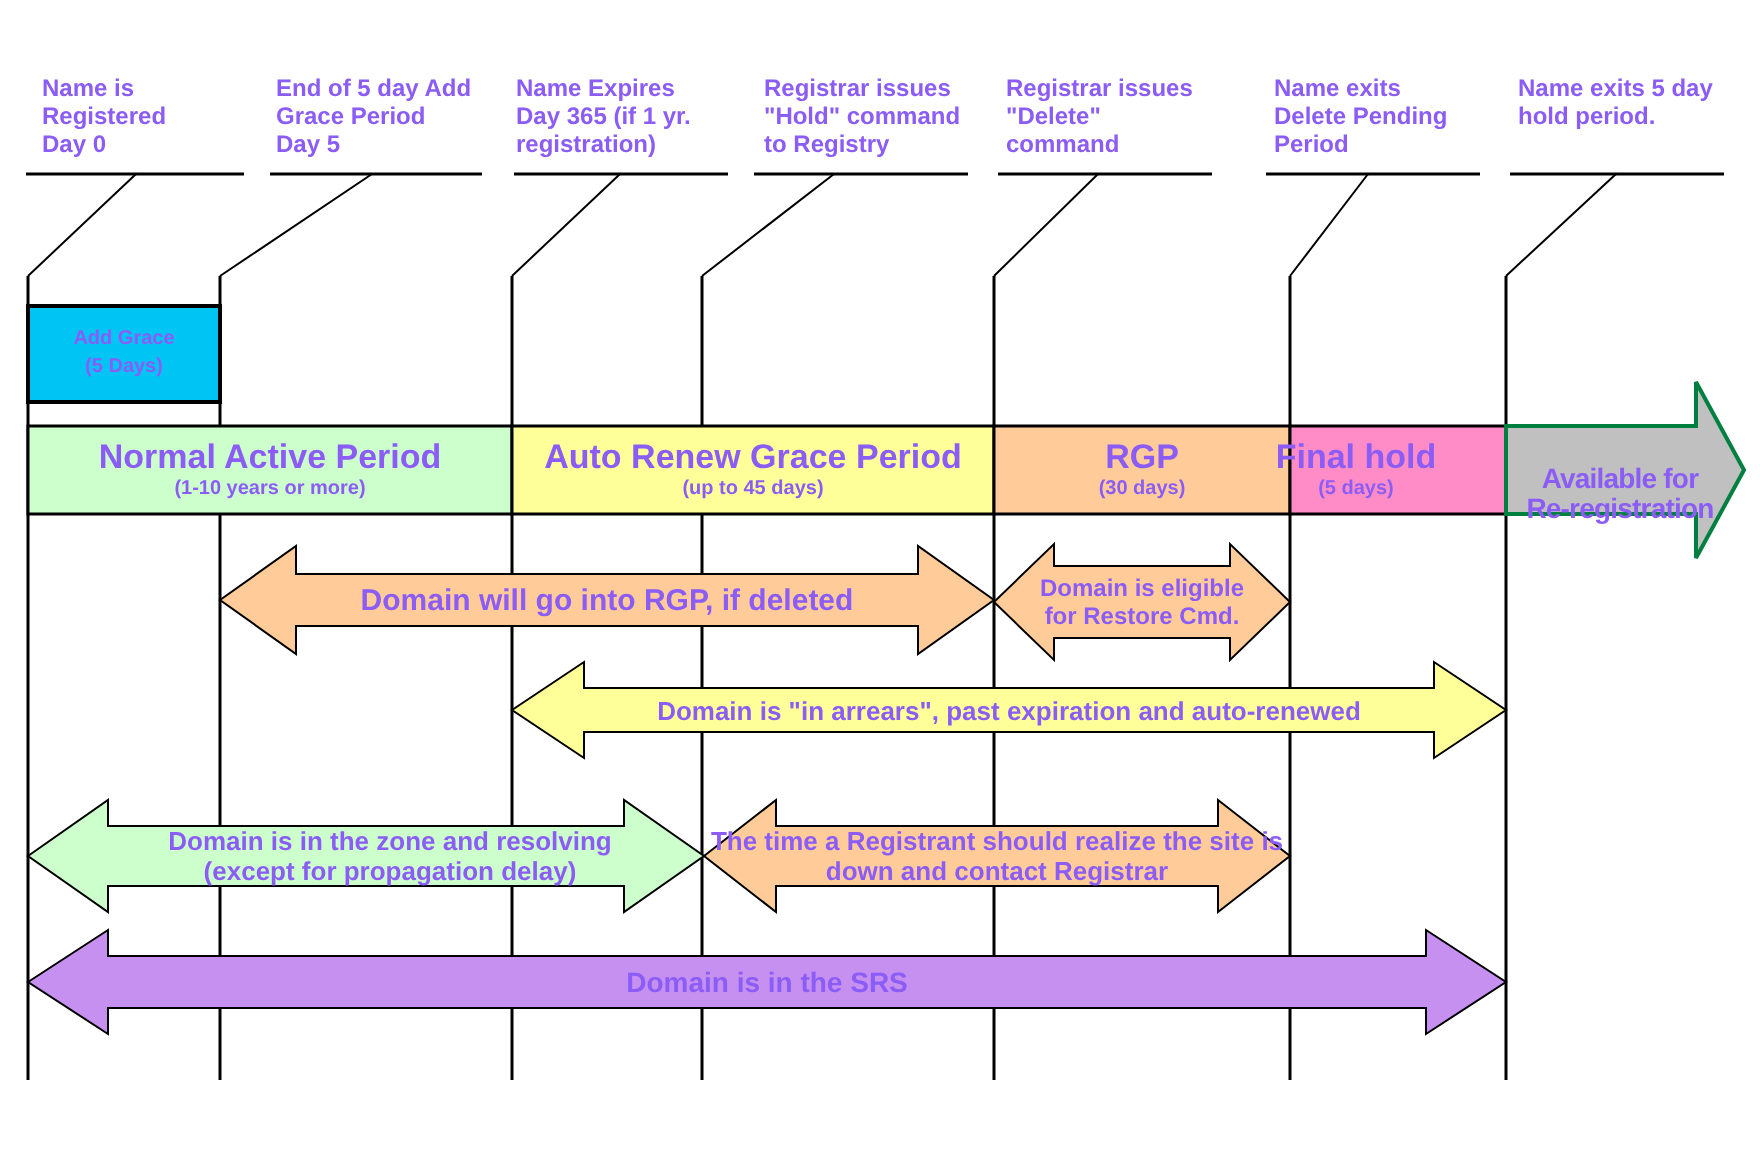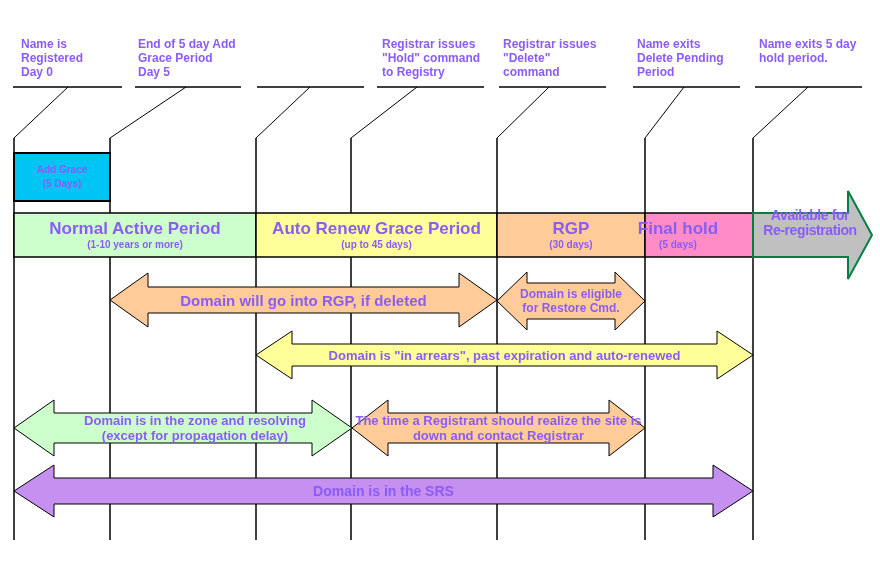--- a/index.html
+++ b/index.html
@@ -16,21 +16,21 @@
   .period{top:213px;height:44px;}
   .p-title{font-size:17px;line-height:19px;}
   .p-sub{font-size:10px;line-height:14px;}
   .addgrace{left:14px;top:153px;width:96px;height:48px;font-size:13px;line-height:15px;}
   .arrow-a{left:110px;top:287px;width:387px;height:26px;font-size:15px;}
   .arrow-b{left:497px;top:281px;width:148px;height:40px;font-size:12px;line-height:14px;}
   .arrow-y{left:256px;top:344px;width:497px;height:22px;font-size:13px;}
   .arrow-g{left:14px;top:412px;width:338px;height:31px;font-size:13px;line-height:15px;margin-left:12px;}
   .arrow-o{left:352px;top:412px;width:293px;height:31px;font-size:13px;line-height:15px;}
   .arrow-p{left:14px;top:477px;width:739px;height:27px;font-size:14px;}
-  .avail{left:748px;top:200px;width:124px;height:46px;font-size:14px;line-height:15px;letter-spacing:-0.4px;}
+  .avail{left:748px;top:224px;width:124px;height:46px;font-size:14px;line-height:15px;letter-spacing:-0.4px;}
 </style>
 </head>
 <body>
 
 <div id="stage">
 
   <svg id="shapes" width="880" height="575" viewBox="0 0 880 575">
 
     <g stroke="#000" stroke-width="1.5">
       <line x1="14" y1="138" x2="14" y2="540"></line>
@@ -78,20 +78,23 @@
     <polygon points="352,428 388,400 388,413 609,413 609,400 645,428 609,456 609,443 388,443 388,456" stroke="#000" stroke-width="1" fill="#FFCC99"></polygon>
     <polygon points="14,491 54,465 54,478 713,478 713,465 753,491 713,517 713,504 54,504 54,517" stroke="#000" stroke-width="1" fill="#C690F0"></polygon>
   </svg>
 
   <div class="milestone m1">Name is
 Registered
 Day 0</div>
   <div class="milestone m2">End of 5 day Add
 Grace Period
 Day 5</div>
+  <div class="milestone m3">Name Expires
+Day 365 (if 1 yr.
+registration)</div>
   <div class="milestone m4">Registrar issues
 "Hold" command
 to Registry</div>
   <div class="milestone m5">Registrar issues
 "Delete"
 command</div>
   <div class="milestone m6">Name exits
 Delete Pending
 Period</div>
   <div class="milestone m7">Name exits 5 day

